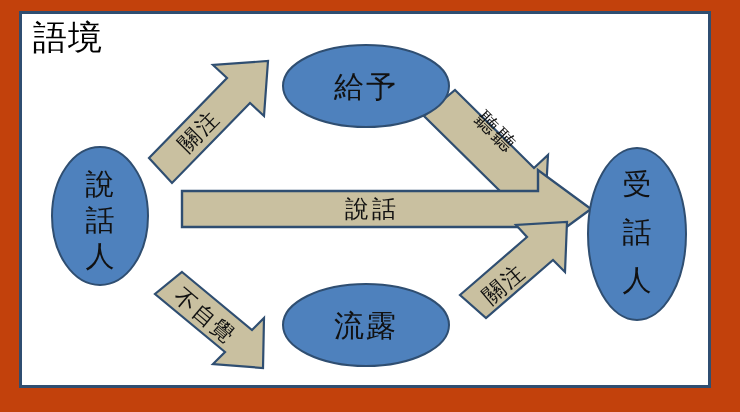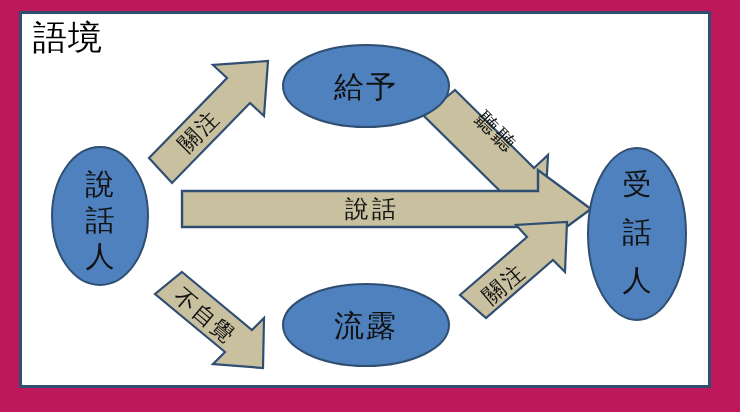--- a/index.html
+++ b/index.html
@@ -7,21 +7,21 @@
     padding: 0;
     background: #ffffff;
   }
   body {
     font-family: "DejaVu Sans", "Liberation Sans", sans-serif;
   }
   #canvas {
     position: relative;
     width: 740px;
     height: 412px;
-    background: #be185d;
+    background: #c2410c;
     overflow: hidden;
   }
   #frame {
     position: absolute;
     left: 19px;
     top: 11px;
     width: 692px;
     height: 377px;
     border: 3px solid #2f4e71;
     background: #ffffff;

